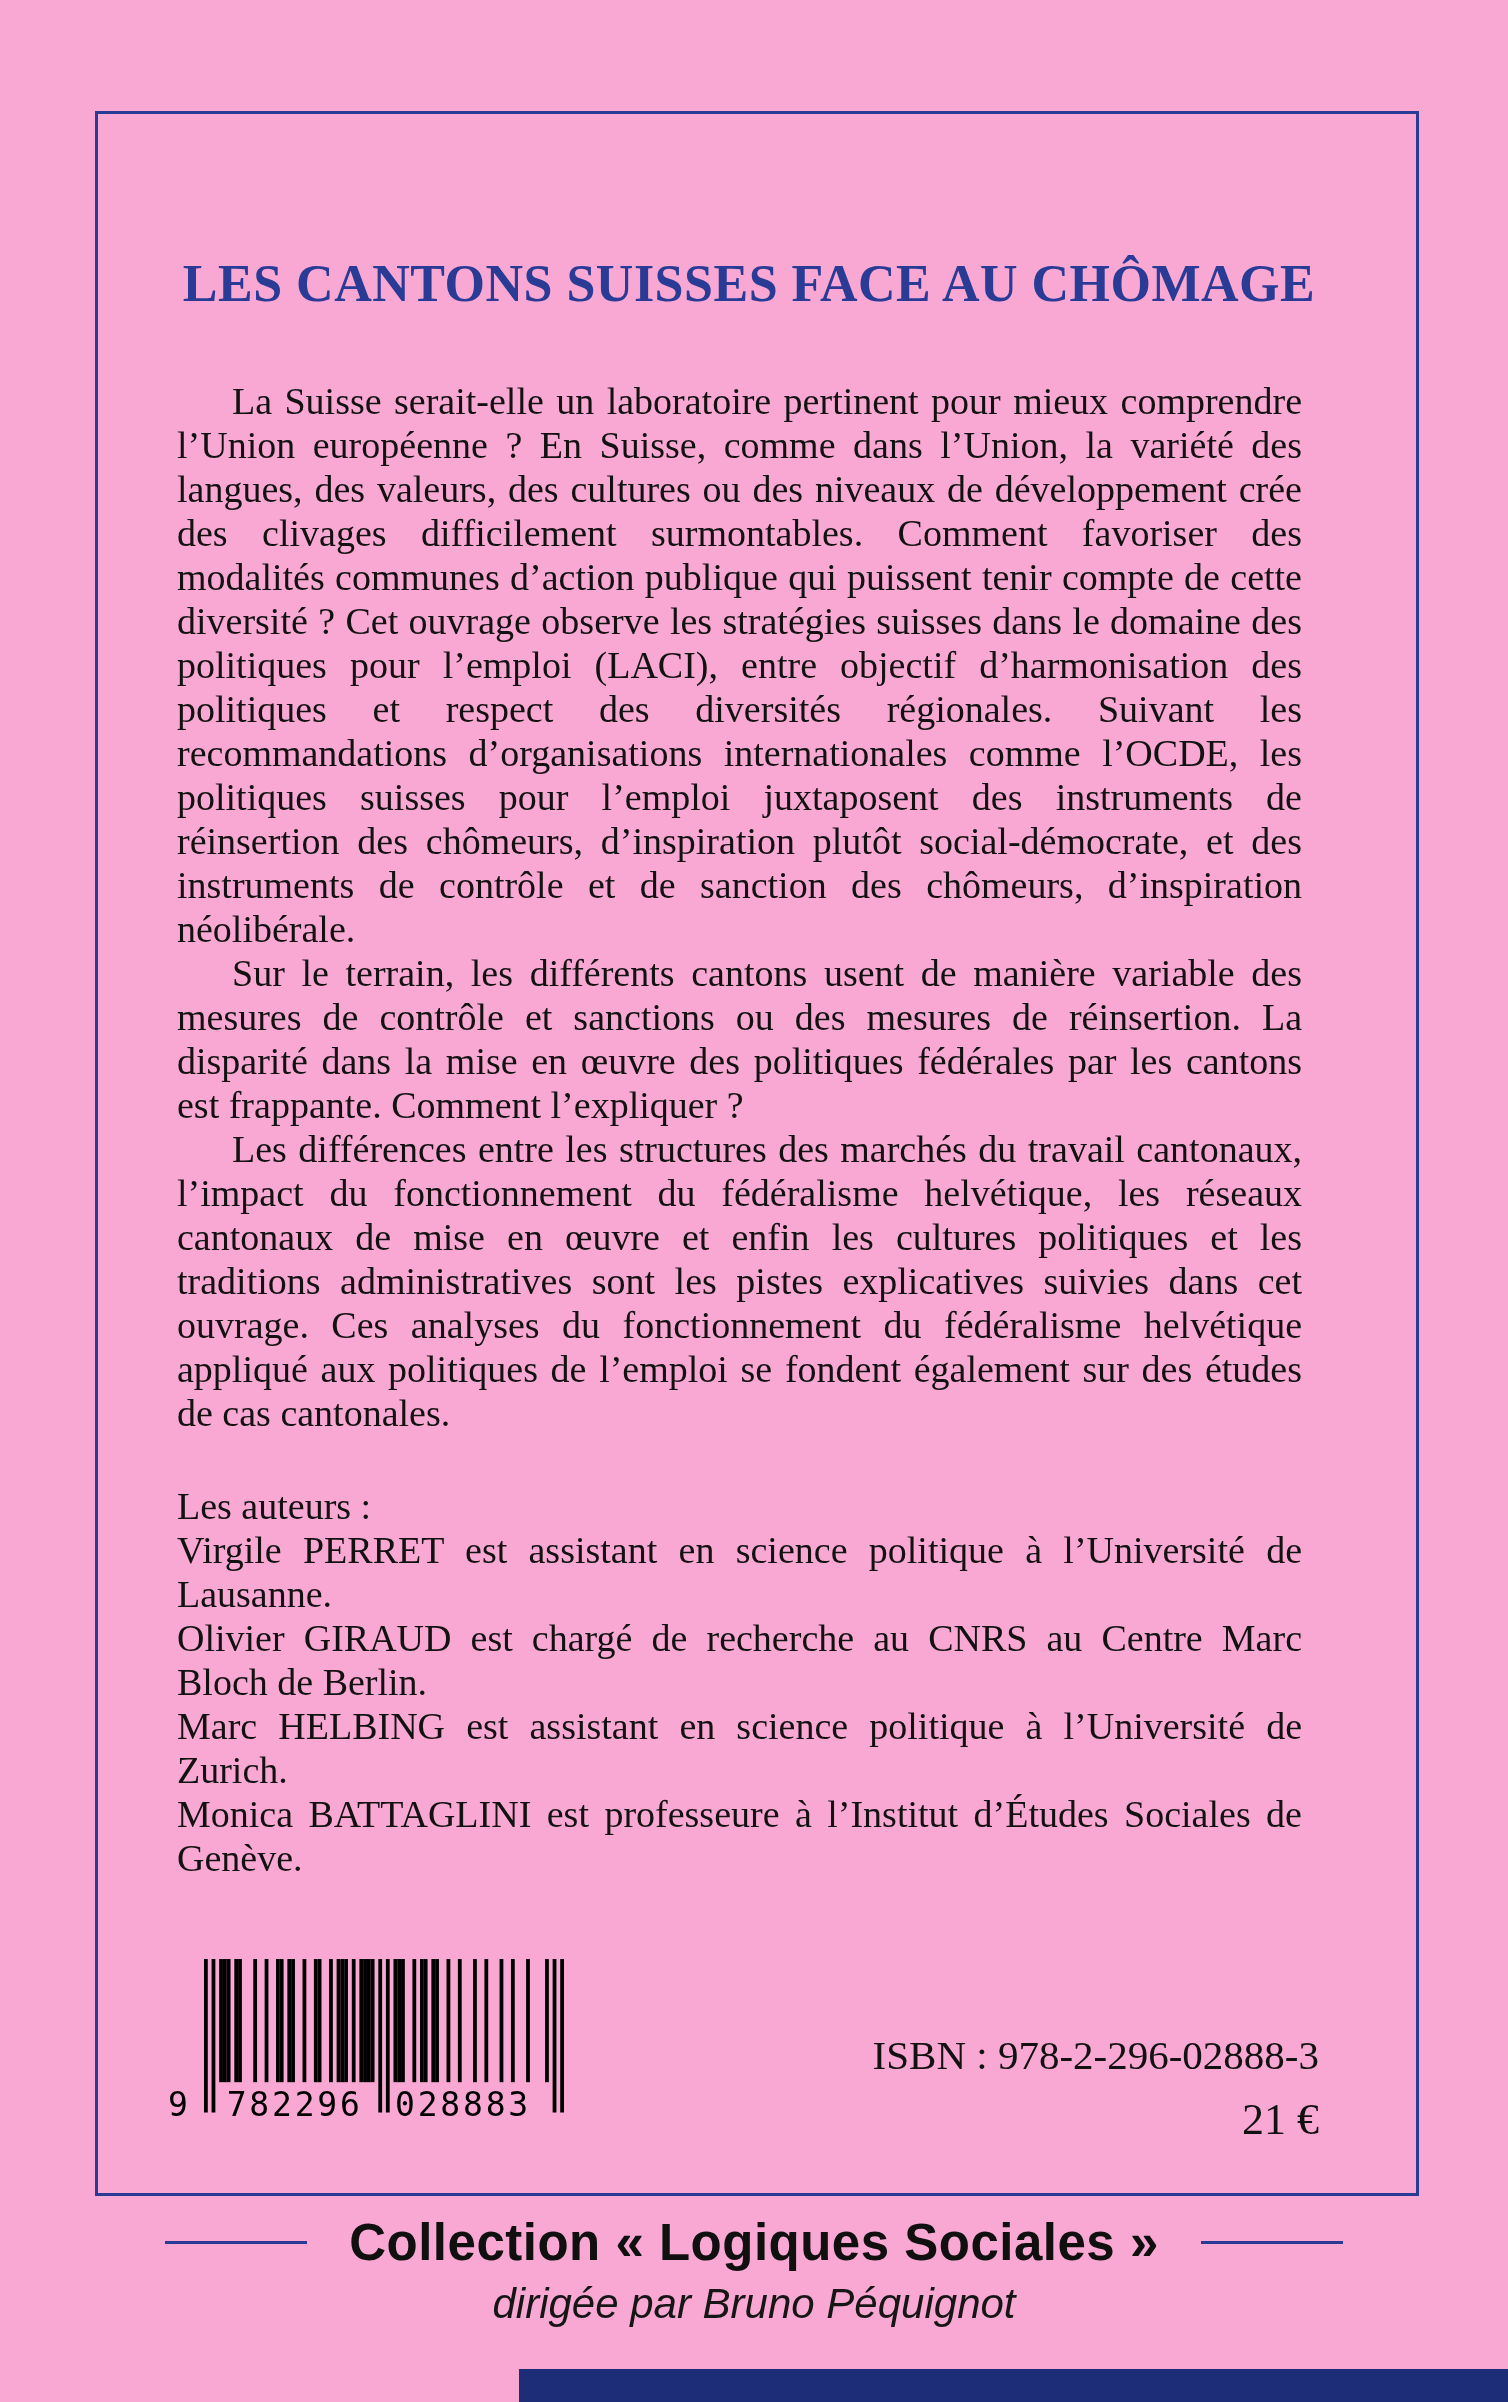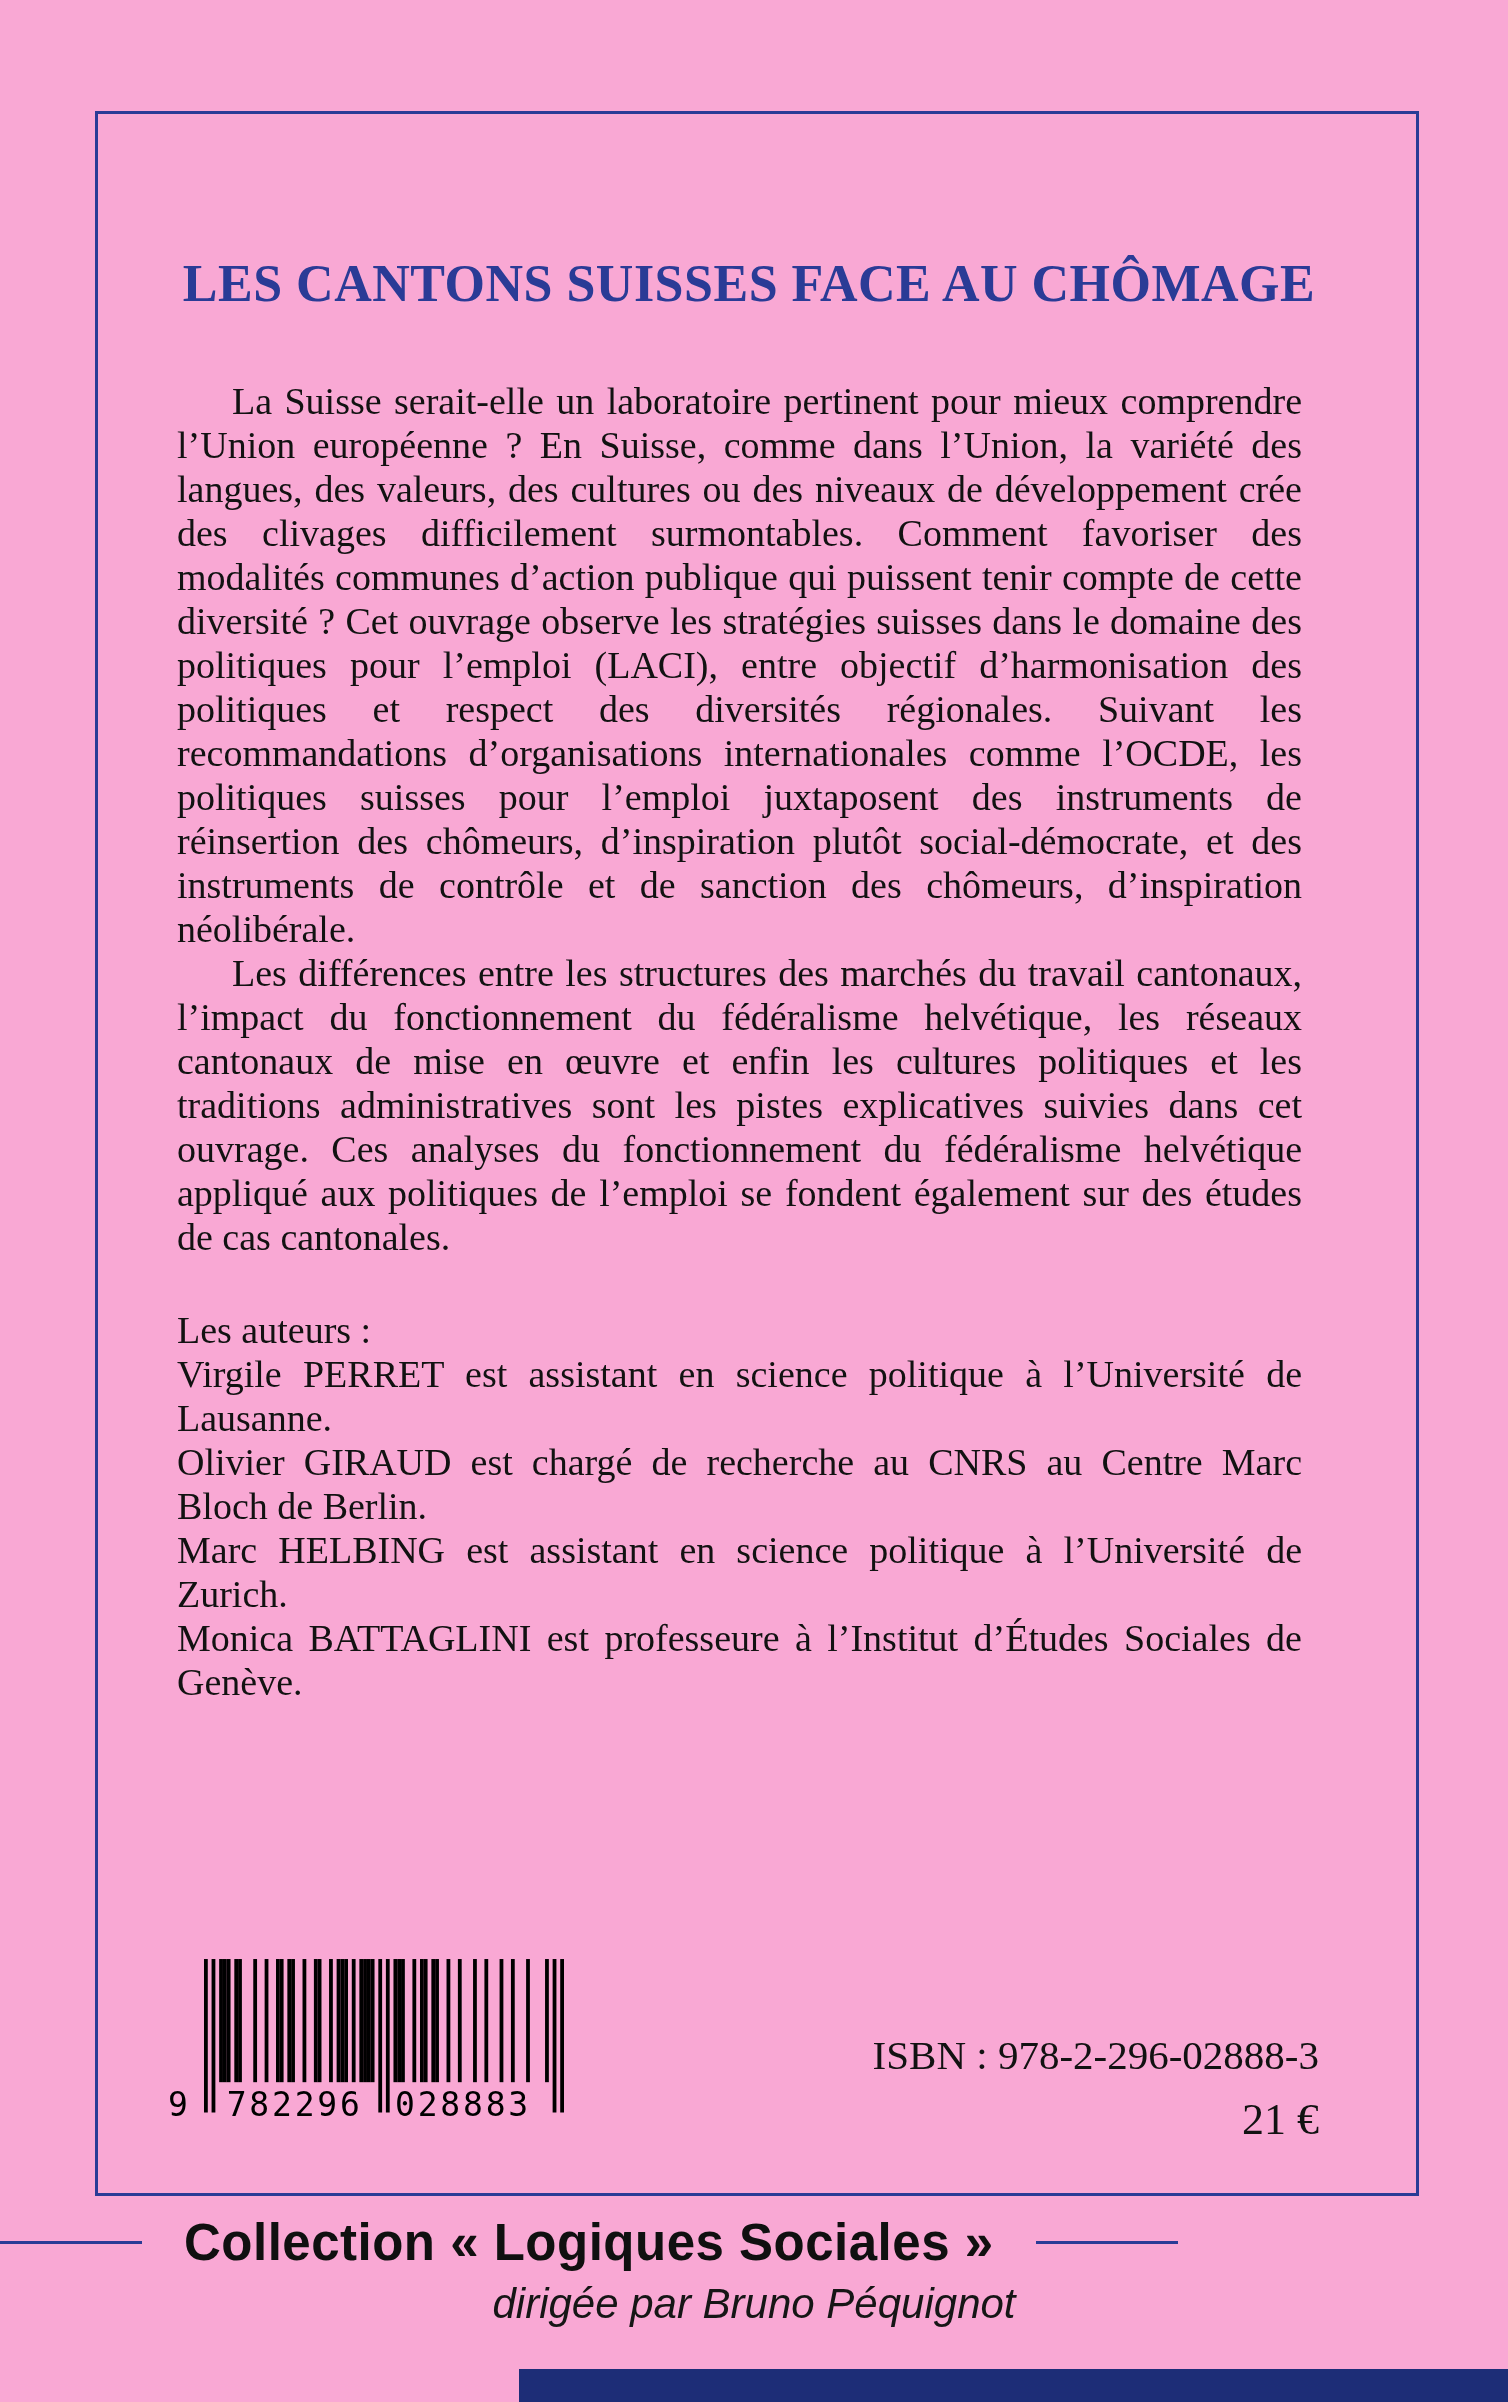--- a/index.html
+++ b/index.html
@@ -75,20 +75,21 @@
   }
   .footer{
     position:absolute;
     left:0; right:0; top:2213px;
     text-align:center;
     font-family:"Liberation Sans","DejaVu Sans",sans-serif;
   }
   .collection-line{
     display:flex;
     align-items:center;
+    justify-content:center;
     gap:42px;
   }
   .rule{
     display:inline-block;
     width:142px; height:3.8px;
     background:var(--navy);
   }
   .collection{
     font-size:51px;
     font-weight:bold;
@@ -112,20 +113,21 @@
 <body>
 
 <div class="page">
 
   <div class="frame">
 
     <h1 class="title">LES CANTONS SUISSES FACE AU CHÔMAGE</h1>
 
     <div class="body-text">
       <p>La Suisse serait-elle un laboratoire pertinent pour mieux comprendre l’Union européenne ? En Suisse, comme dans l’Union, la variété des langues, des valeurs, des cultures ou des niveaux de développement crée des clivages difficilement surmontables. Comment favoriser des modalités communes d’action publique qui puissent tenir compte de cette diversité ? Cet ouvrage observe les stratégies suisses dans le domaine des politiques pour l’emploi (LACI), entre objectif d’harmonisation des politiques et respect des diversités régionales. Suivant les recommandations d’organisations internationales comme l’OCDE, les politiques suisses pour l’emploi juxtaposent des instruments de réinsertion des chômeurs, d’inspiration plutôt social-démocrate, et des instruments de contrôle et de sanction des chômeurs, d’inspiration néolibérale.</p>
+      <p>Sur le terrain, les différents cantons usent de manière variable des mesures de contrôle et sanctions ou des mesures de réinsertion. La disparité dans la mise en œuvre des politiques fédérales par les cantons est frappante. Comment l’expliquer ?</p>
       <p>Les différences entre les structures des marchés du travail cantonaux, l’impact du fonctionnement du fédéralisme helvétique, les réseaux cantonaux de mise en œuvre et enfin les cultures politiques et les traditions administratives sont les pistes explicatives suivies dans cet ouvrage. Ces analyses du fonctionnement du fédéralisme helvétique appliqué aux politiques de l’emploi se fondent également sur des études de cas cantonales.</p>
     </div>
 
     <div class="authors">
       <p>Les auteurs :</p>
       <p class="author">Virgile PERRET est assistant en science politique à l’Université de Lausanne.</p>
       <p class="author">Olivier GIRAUD est chargé de recherche au CNRS au Centre Marc Bloch de Berlin.</p>
       <p class="author">Marc HELBING est assistant en science politique à l’Université de Zurich.</p>
       <p class="author">Monica BATTAGLINI est professeure à l’Institut d’Études Sociales de Genève.</p>
     </div>

